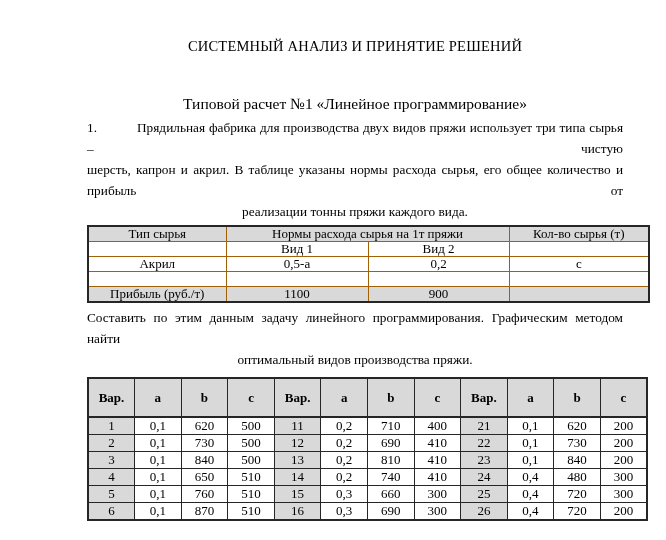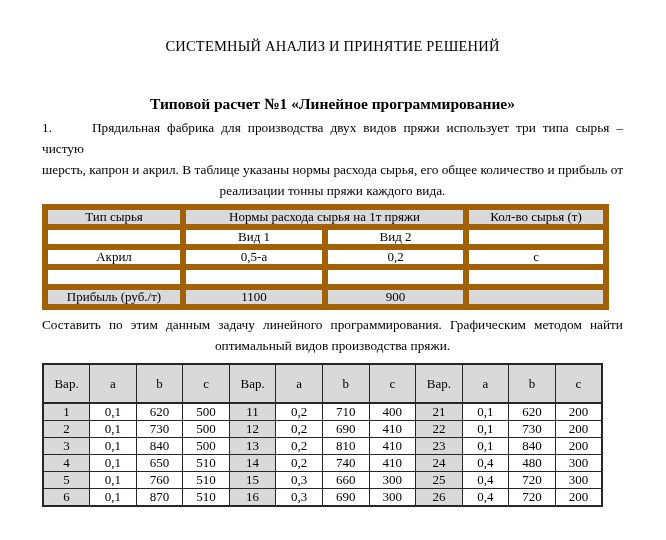--- a/index.html
+++ b/index.html
@@ -5,69 +5,69 @@
   html, body { margin: 0; padding: 0; background: #ffffff; }
   .page {
     position: relative;
     width: 666px;
     height: 540px;
     overflow: hidden;
     background: #ffffff;
     color: #000000;
     font-family: "Liberation Serif", serif;
     box-sizing: border-box;
-    padding: 0 43px 0 42px;
+    padding: 0 43px 0 87px;
   }
   .title {
     margin: 38px 0 0 0;
     font-size: 14.5px;
     font-weight: normal;
     text-align: center;
     letter-spacing: 0.2px;
   }
   .subtitle {
     margin: 40px 0 0 0;
     font-size: 15.5px;
-    font-weight: bold;
+    font-weight: normal;
     text-align: center;
   }
   .para {
     margin-top: 4px;
     font-size: 13.3px;
     line-height: 21px;
   }
   .para2 { }
   .jline { text-align: justify; text-align-last: justify; }
   .lline { text-align: center; }
   .pnum { display: inline-block; width: 50px; }
 
   table {
     border-collapse: collapse;
     table-layout: fixed;
     width: 561px;
   }
   .mtable { margin-top: 3px; border: 2px solid #262626; }
   .mtable td {
-    border: 6px solid #a16207;
+    border: 1px solid #a16207;
     height: 14px;
     line-height: 14px;
     font-size: 13px;
     text-align: center;
     vertical-align: middle;
     padding: 0;
     overflow: hidden;
     white-space: nowrap;
   }
   .vtable { margin-top: 7px; border: 2px solid #262626; }
   .vtable th {
     border: 1px solid #262626;
     border-bottom: 2px solid #262626;
     height: 37px;
     font-size: 13px;
-    font-weight: normal;
+    font-weight: bold;
     text-align: center;
     vertical-align: middle;
     padding: 0;
   }
   .vtable td {
     border: 1px solid #262626;
     height: 16px;
     line-height: 16px;
     font-size: 13px;
     text-align: center;

